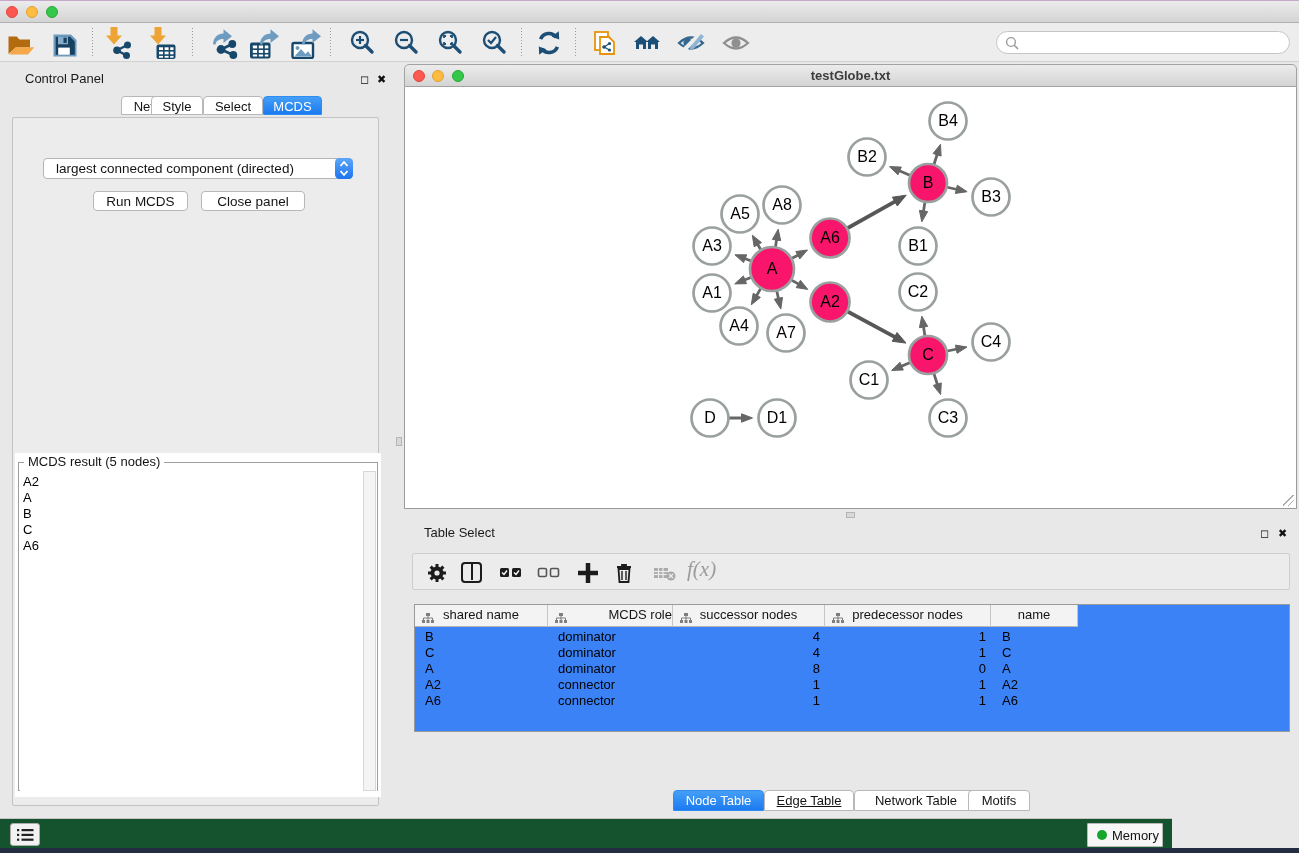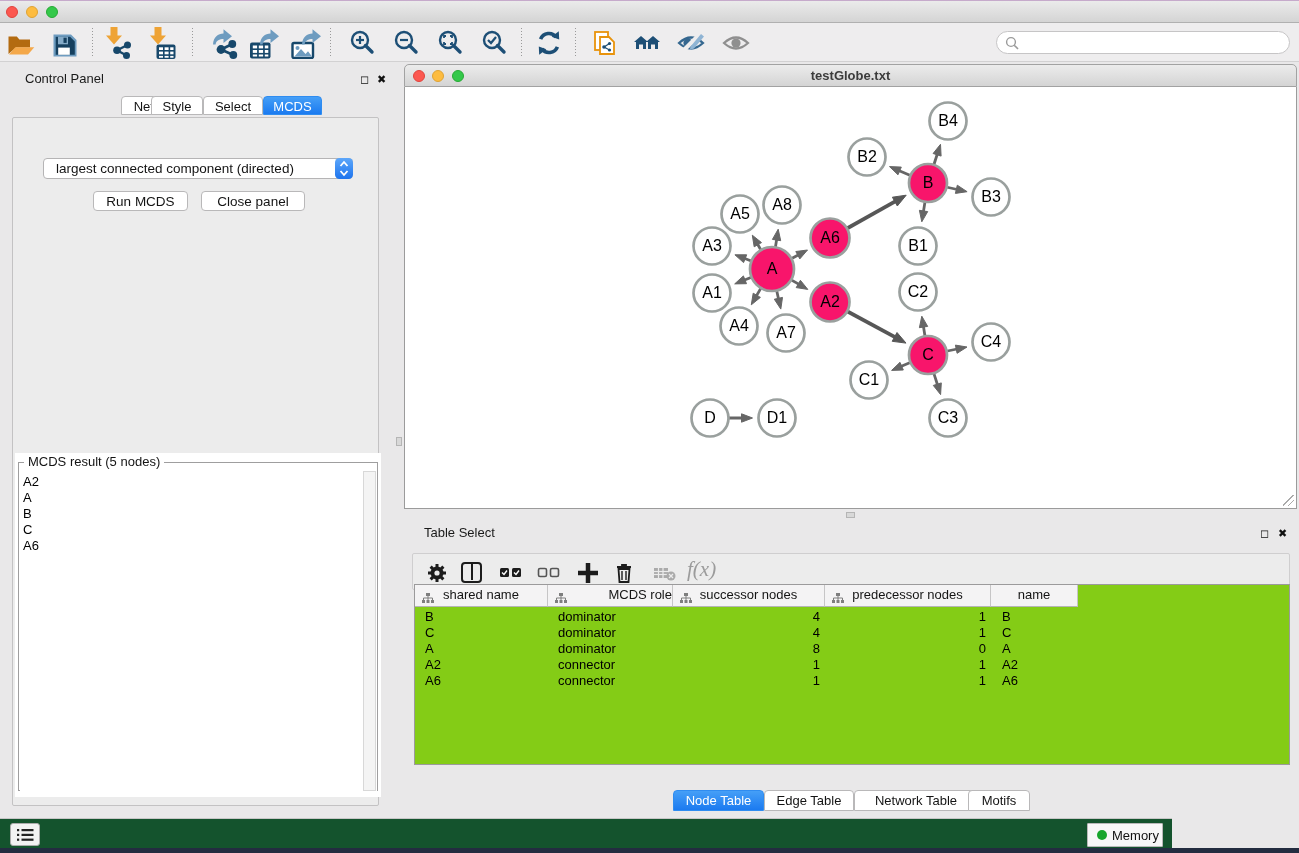--- a/index.html
+++ b/index.html
@@ -72,22 +72,22 @@
 
 #vgrip { left:396px; top:437px; width:6px; height:9px; background:#d8d8d8; border:1px solid #b5b5b5; }
 #hgrip { left:846px; top:512px; width:9px; height:6px; background:#d8d8d8; border:1px solid #b5b5b5; }
 #resizegrip { position:absolute; right:2px; bottom:2px; width:11px; height:11px;
   background:linear-gradient(135deg, rgba(0,0,0,0) 45%, #aaa 45%, #aaa 50%, rgba(0,0,0,0) 50%, rgba(0,0,0,0) 70%, #aaa 70%, #aaa 75%, rgba(0,0,0,0) 75%); }
 
 #tpanel { left:404px; top:520px; width:895px; height:298px; background:#e9e8e9; }
 #tpanel .ptitle { position:absolute; left:20px; top:5px; font-size:13px; color:#1a1a1a; }
 #t-toolbar { position:absolute; left:8px; top:33px; width:878px; height:37px;
   background:#ececec; border:1px solid #cfcecf; border-radius:2px; }
-#t-table { position:absolute; left:10px; top:64px; width:876px; height:181px;
-  background:#84cc16; border:1px solid #9b9a9b; }
+#t-table { position:absolute; left:10px; top:84px; width:876px; height:128px;
+  background:#3b82f6; border:1px solid #9b9a9b; }
 .hcell { position:absolute; top:0; height:22px; background:#f4f3f4;
   border-right:1px solid #c6c5c6; border-bottom:1px solid #b5b5b5;
   font-size:13px; color:#141414; text-align:center; line-height:20px; }
 .trow { position:absolute; font-size:13px; color:#000; height:16px; line-height:16px; }
 .tcell { position:absolute; }
 .num { text-align:right; }
 
 #btabs { position:absolute; left:0; top:270px; width:895px; font-size:13px; }
 #btabs .tab { height:21px; }
 
@@ -508,21 +508,21 @@
 <div class="trow" style="left:0; top:88px; width:660px;">
 <span class="tcell" style="left:10px;">A6</span>
 <span class="tcell" style="left:143px;">connector</span>
 <span class="tcell num" style="left:258px; width:147px;">1</span>
 <span class="tcell num" style="left:410px; width:161px;">1</span>
 <span class="tcell" style="left:587px;">A6</span>
       </div>
   </div>
   <div id="btabs">
     <div class="tab sel" style="left:269px; width:91px;">Node Table</div>
-    <div class="tab" style="left:360px; width:90px;">Edge Table</div>
+    <div class="tab" style="left:360px; width:90px;text-decoration:underline;">Edge Table</div>
     <div class="tab" style="left:450px; width:124px;">Network Table</div>
     <div class="tab" style="left:564px; width:62px;">Motifs</div>
   </div>
 </div>
 <div class="abs" id="statusbar">
   <div id="listbtn">
       <svg style="position:absolute;left:6px;top:4px" width="17" height="14" viewBox="0 0 17 14">
         <g fill="#222">
           <rect x="0" y="1" width="2.2" height="2.2"></rect>
           <rect x="0" y="5.8" width="2.2" height="2.2"></rect>

